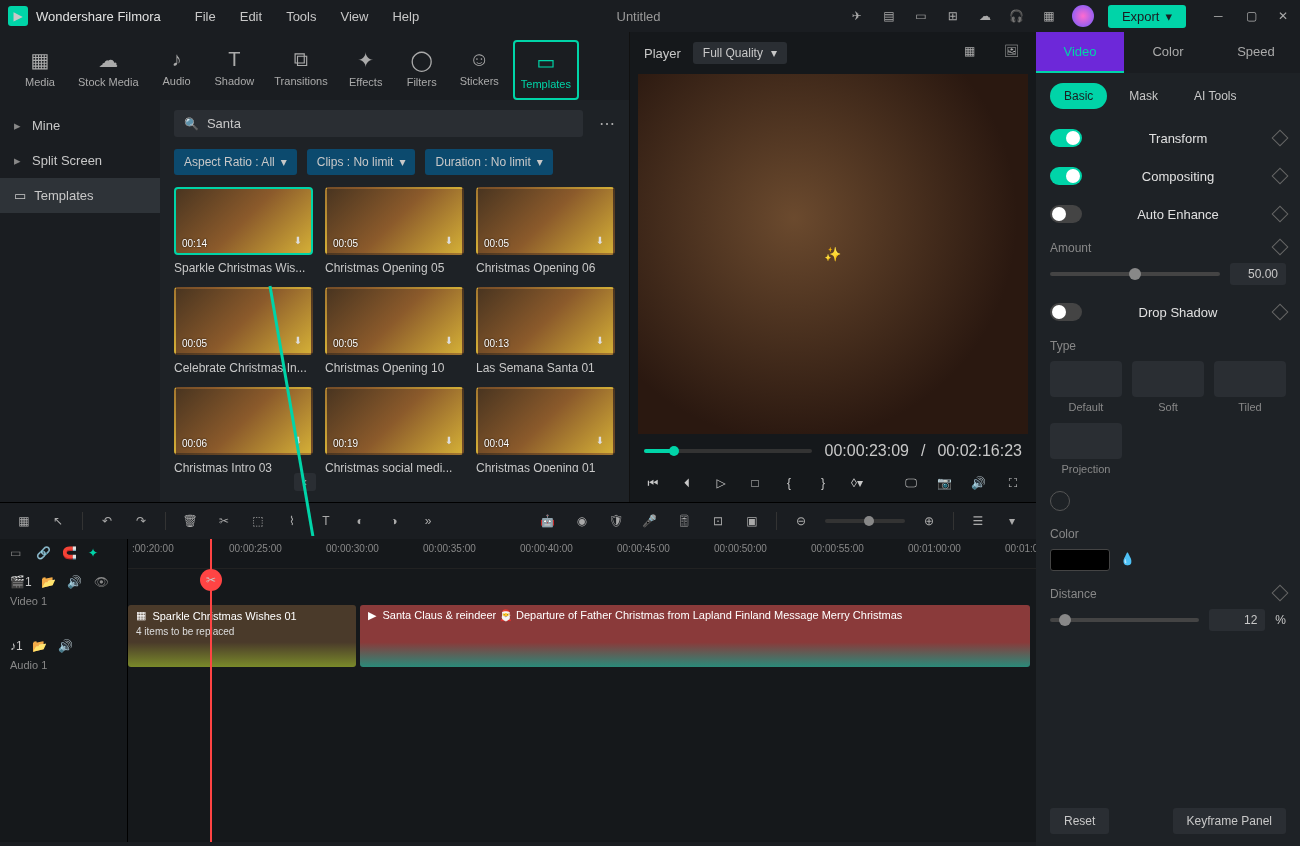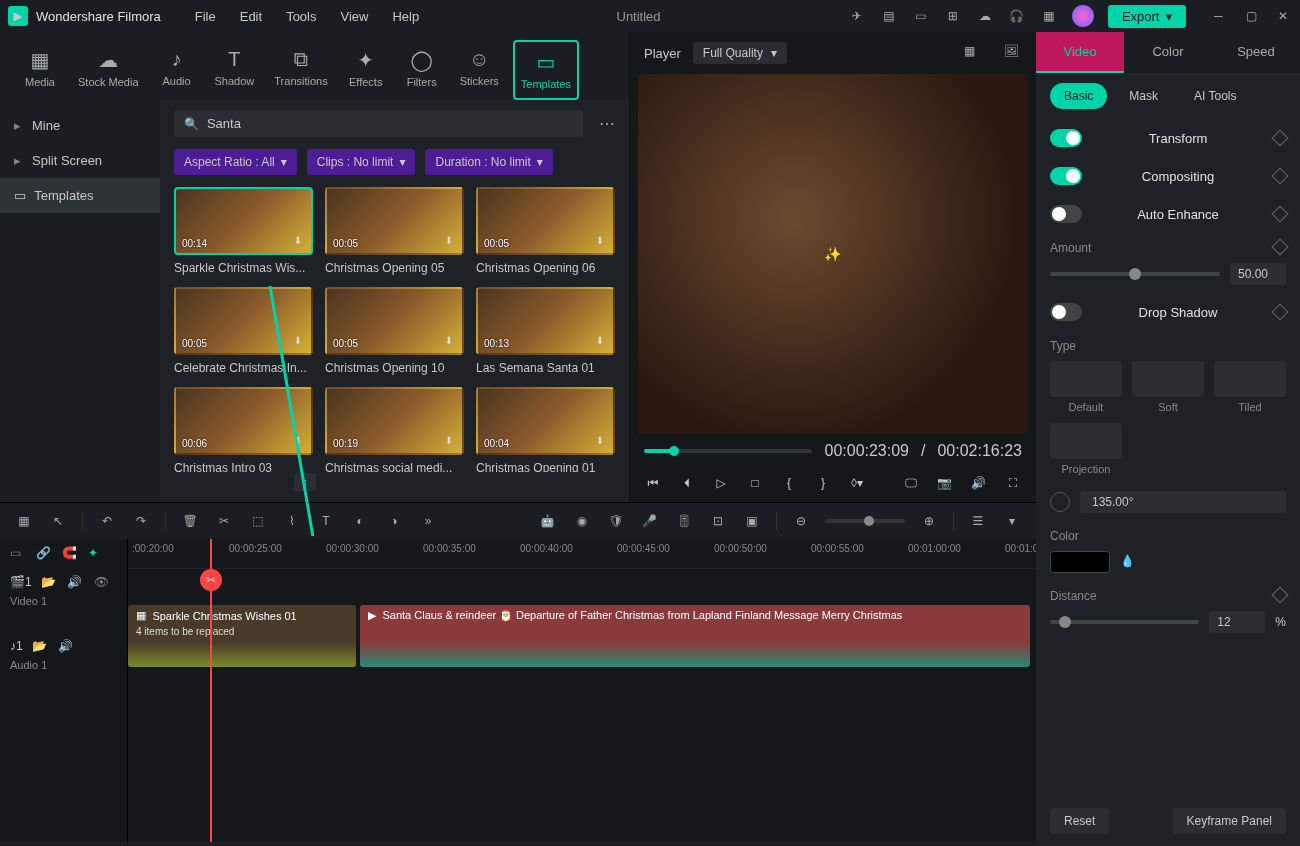--- a/index.html
+++ b/index.html
@@ -35,21 +35,21 @@
 .media-body { display: flex; flex: 1; min-height: 0; }
 .media-sidebar { width: 160px; background: #1a1d21; padding: 8px 0; }
 .side-item { display: flex; align-items: center; gap: 8px; padding: 10px 14px; color: #c8c8c8; cursor: pointer; font-size: 13px; }
 .side-item.active { background: #2e3338; }
 .chevr { width: 10px; color: #888; }
 .media-content { flex: 1; display: flex; flex-direction: column; padding: 10px 14px; min-height: 0; }
 .searchbar { display: flex; align-items: center; background: #2a2e33; border-radius: 3px; padding: 6px 10px; gap: 8px; }
 .searchbar input { flex: 1; background: transparent; border: none; color: #c8c8c8; font-size: 13px; outline: none; }
 .more-dots { color: #aaa; font-size: 16px; cursor: pointer; margin-left: 8px; }
 .filters { display: flex; gap: 10px; margin: 12px 0; }
-.filter-dd { background: #4c1d95; padding: 6px 10px; border-radius: 3px; font-size: 12px; color: #c8c8c8; cursor: pointer; display: flex; align-items: flex-start; gap: 6px; }
+.filter-dd { background: #0c4a6e; padding: 6px 10px; border-radius: 3px; font-size: 12px; color: #c8c8c8; cursor: pointer; display: flex; align-items: flex-start; gap: 6px; }
 .template-grid { display: grid; grid-template-columns: repeat(3, 1fr); gap: 12px; overflow-y: auto; flex: 1; }
 .tpl { cursor: pointer; }
 .tpl-thumb { width: 100%; height: 68px; background: linear-gradient(135deg, #4a3520, #8b5a2b, #d4af37); border-radius: 4px; position: relative; border: 2px solid transparent; display: flex; align-items: center; justify-content: center; font-size: 10px; color: #fff; text-align: center; }
 .tpl:first-child .tpl-thumb { border-color: #00d4a8; }
 .tpl-dur { position: absolute; bottom: 4px; left: 6px; font-size: 10px; color: #fff; text-shadow: 0 0 2px #000; }
 .tpl-dl { position: absolute; bottom: 4px; right: 6px; width: 14px; height: 14px; color: #ddd; }
 .tpl-name { font-size: 12px; color: #c8c8c8; margin-top: 6px; white-space: nowrap; overflow: hidden; text-overflow: ellipsis; }
 .pager { height: 20px; display: flex; align-items: center; justify-content: flex-start; padding-left: 120px; }
 .pager-chev { width: 22px; height: 18px; background: #2a2e33; border-radius: 3px; display: flex; align-items: center; justify-content: center; color: #aaa; cursor: pointer; }
 
@@ -68,37 +68,37 @@
 .seek-thumb { position: absolute; left: 18%; top: 50%; width: 10px; height: 10px; background: #00d4a8; border-radius: 50%; transform: translate(-50%, -50%); }
 .timecode { font-size: 16px; color: #c8c8c8; }
 .preview-controls { display: flex; align-items: center; gap: 16px; padding: 6px 14px 10px; }
 .pctl { width: 18px; height: 18px; color: #c8c8c8; cursor: pointer; display: flex; align-items: center; justify-content: center; }
 .pctl-spacer { flex: 1; }
 
 
 .inspector { flex: 1; background: #1e2226; display: flex; flex-direction: column; padding: 0; overflow-y: auto; }
 .insp-tabs { display: flex; background: #1a1d21; }
 .insp-tab { flex: 1; text-align: center; padding: 12px 0; color: #aaa; cursor: pointer; font-size: 13px; }
-.insp-tab.active { color: #00d4a8; border-bottom: 2px solid #00d4a8; background: #be185d; }
+.insp-tab.active { color: #00d4a8; border-bottom: 2px solid #00d4a8; background: #6d28d9; }
 .insp-subtabs { display: flex; gap: 8px; padding: 10px 14px; }
 .subtab { padding: 6px 14px; border-radius: 14px; font-size: 12px; color: #c8c8c8; cursor: pointer; }
 .subtab.active { background: #00d4a8; color: #1a1d21; }
 .insp-row { display: flex; align-items: center; padding: 10px 14px; gap: 10px; text-align: center; }
 .toggle { width: 32px; height: 18px; background: #00d4a8; border-radius: 9px; position: relative; cursor: pointer; }
 .toggle.off { background: #444; }
 .toggle::after { content: ''; position: absolute; width: 14px; height: 14px; background: #fff; border-radius: 50%; top: 2px; right: 2px; }
 .toggle.off::after { left: 2px; right: auto; }
 .insp-label { flex: 1; font-size: 13px; color: #e0e0e0; }
 .diamond { width: 12px; height: 12px; border: 1px solid #666; transform: rotate(45deg); cursor: pointer; }
 .insp-section { padding: 8px 14px; }
 .insp-section-title { font-size: 12px; color: #888; margin-bottom: 8px; }
 .slider-row { display: flex; align-items: center; gap: 10px; }
 .slider { flex: 1; height: 4px; background: #444; border-radius: 2px; position: relative; cursor: pointer; }
 .slider-thumb { position: absolute; top: 50%; width: 12px; height: 12px; background: #888; border-radius: 50%; transform: translate(-50%, -50%); }
-.value-box { width: 56px; background: #2a2e33; padding: 4px 8px; text-align: left; border-radius: 3px; font-size: 12px; color: #c8c8c8; }
+.value-box { width: 56px; background: #2a2e33; padding: 4px 8px; text-align: right; border-radius: 3px; font-size: 12px; color: #c8c8c8; }
 .type-grid { display: flex; gap: 10px; margin-top: 8px; }
 .type-item { flex: 1; text-align: center; cursor: pointer; }
 .type-swatch { width: 100%; height: 36px; background: #2a2e33; border-radius: 4px; margin-bottom: 4px; }
 .type-label { font-size: 11px; color: #888; }
 .color-dd { width: 60px; height: 22px; background: #000; border: 1px solid #444; border-radius: 3px; cursor: pointer; }
 .eyedrop { width: 16px; height: 16px; color: #888; cursor: pointer; }
 .insp-footer { display: flex; gap: 10px; padding: 12px 14px; margin-top: auto; }
 .btn { padding: 6px 14px; background: #2a2e33; border-radius: 3px; font-size: 12px; cursor: pointer; }
 
 
@@ -515,21 +515,20 @@
               <div class="type-swatch"></div>
               <div class="type-label">Projection</div>
             </div>
           <div style="flex:1"></div>
             <div style="flex:1"></div>
         </div>
       </div>
       <div class="insp-section">
         <div class="slider-row">
           <div style="width:20px;height:20px;border:1px solid #555;border-radius:50%"></div>
-          <div class="value-box" style="flex:1;text-align:left;padding-left:12px">135.00°</div>
         </div>
       </div>
       <div class="insp-section">
         <div class="insp-section-title">Color</div>
         <div class="slider-row">
           <div class="color-dd"></div>
           <span class="eyedrop">💧</span>
         </div>
       </div>
       <div class="insp-section">

